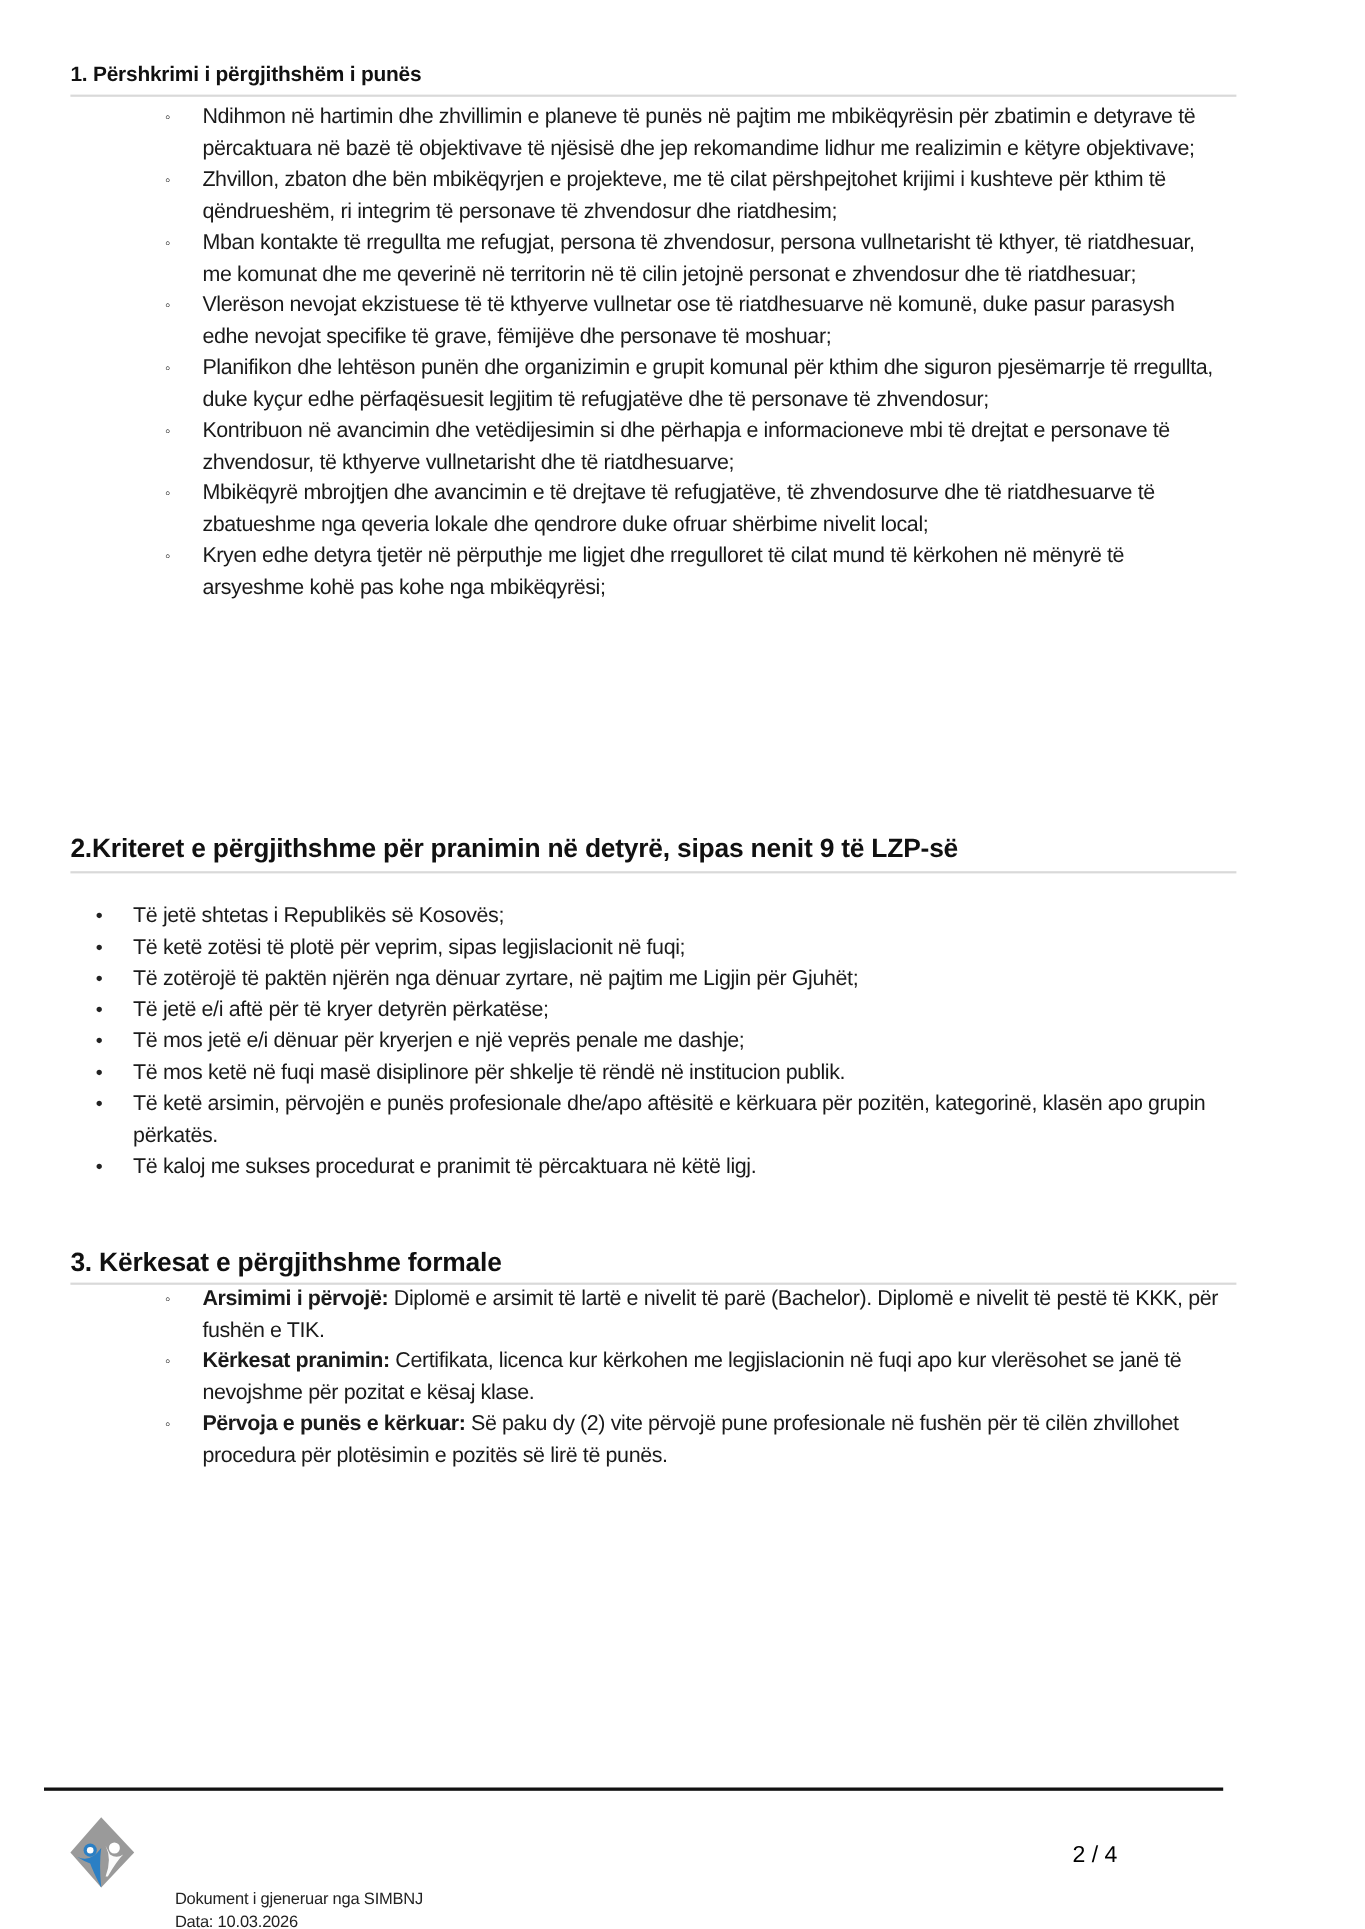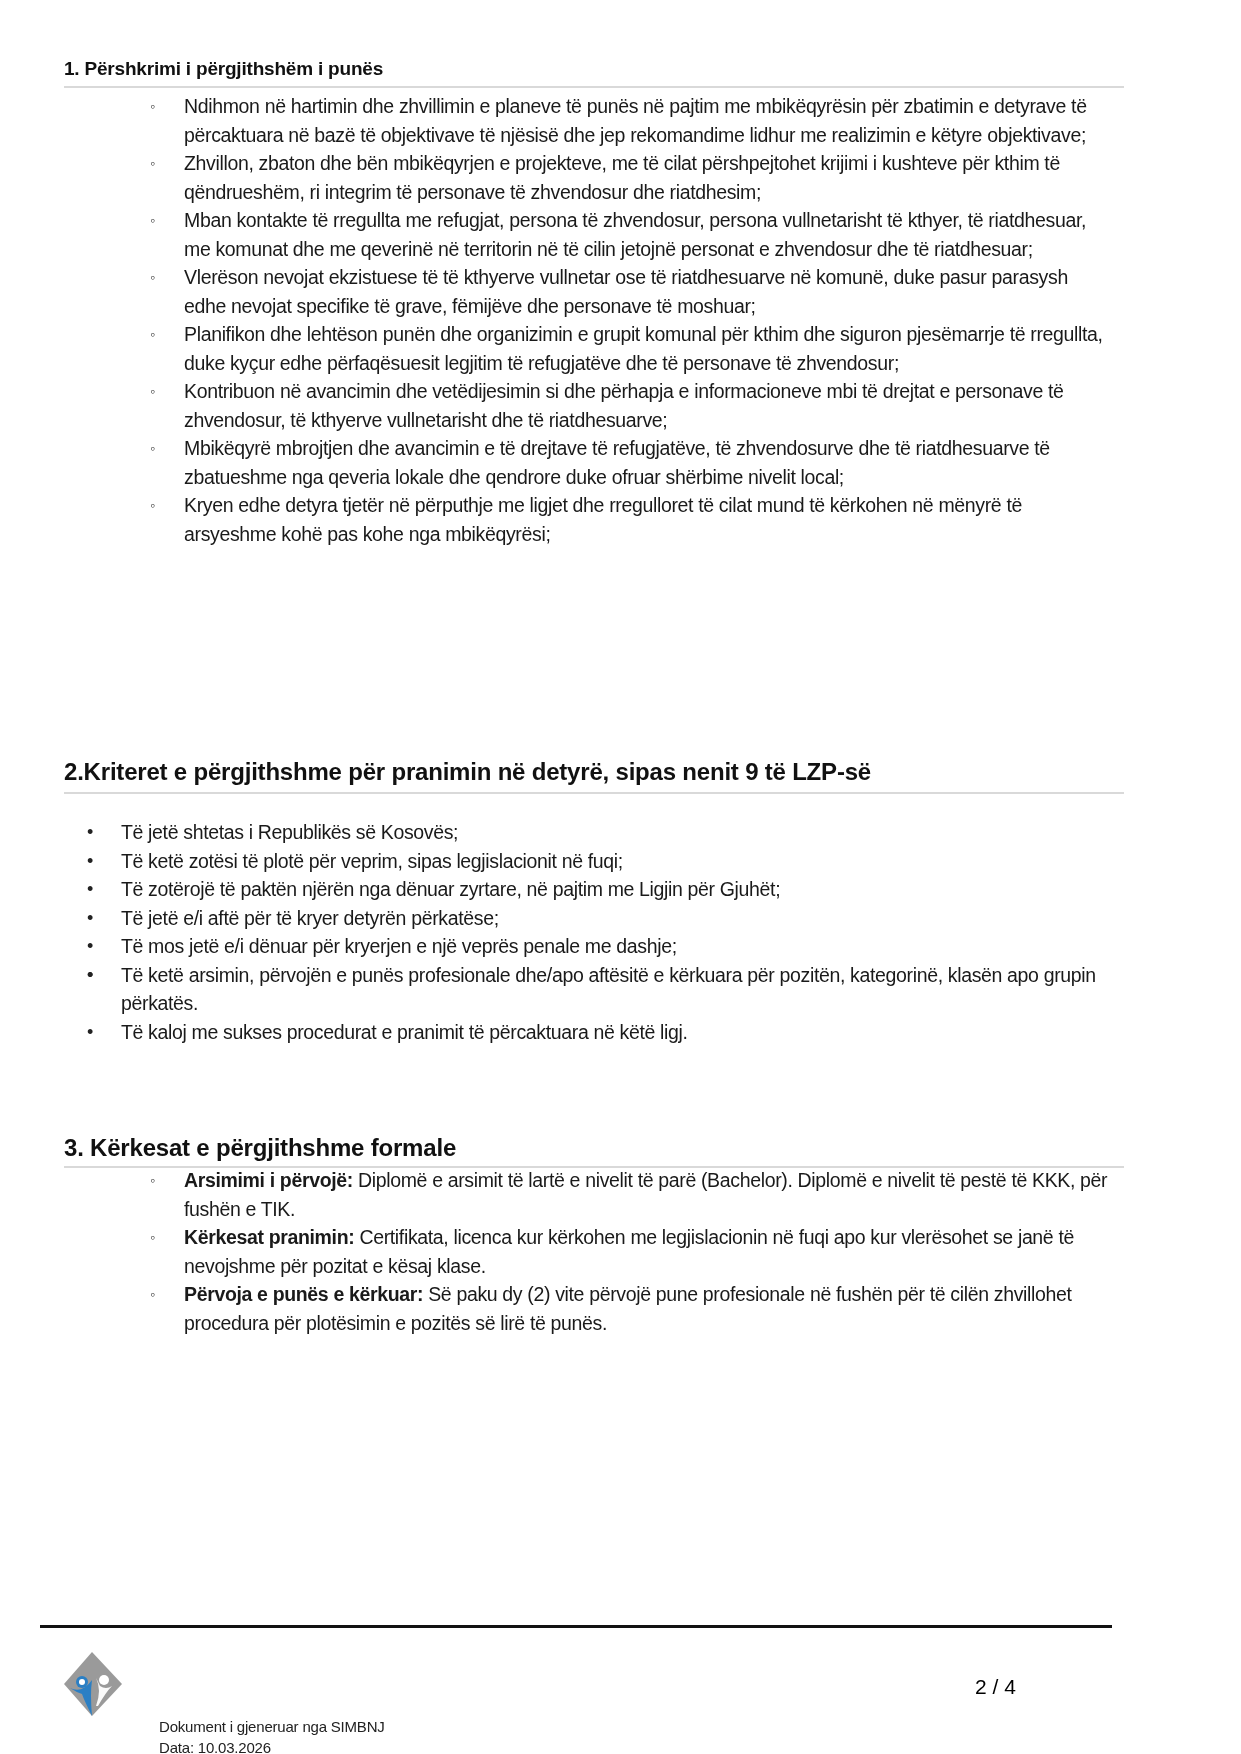--- a/index.html
+++ b/index.html
@@ -139,21 +139,21 @@
     <li><span class="bullet">◦</span><span>Kryen edhe detyra tjetër në përputhje me ligjet dhe rregulloret të cilat mund të kërkohen në mënyrë të arsyeshme kohë pas kohe nga mbikëqyrësi;</span></li>
   </ul>
 
   <h2 class="section-heading h2">2.Kriteret e përgjithshme për pranimin në detyrë, sipas nenit 9 të LZP-së</h2>
   <ul class="list dot-list list-2">
     <li><span class="bullet">•</span><span>Të jetë shtetas i Republikës së Kosovës;</span></li>
     <li><span class="bullet">•</span><span>Të ketë zotësi të plotë për veprim, sipas legjislacionit në fuqi;</span></li>
     <li><span class="bullet">•</span><span>Të zotërojë të paktën njërën nga dënuar zyrtare, në pajtim me Ligjin për Gjuhët;</span></li>
     <li><span class="bullet">•</span><span>Të jetë e/i aftë për të kryer detyrën përkatëse;</span></li>
     <li><span class="bullet">•</span><span>Të mos jetë e/i dënuar për kryerjen e një veprës penale me dashje;</span></li>
-    <li><span class="bullet">•</span></li>
+    <li><span class="bullet">•</span><span>Të mos ketë në fuqi masë disiplinore për shkelje të rëndë në institucion publik.</span></li>
     <li><span class="bullet">•</span><span>Të ketë arsimin, përvojën e punës profesionale dhe/apo aftësitë e kërkuara për pozitën, kategorinë, klasën apo grupin përkatës.</span></li>
     <li><span class="bullet">•</span><span>Të kaloj me sukses procedurat e pranimit të përcaktuara në këtë ligj.</span></li>
   </ul>
 
   <h2 class="section-heading h3">3. Kërkesat e përgjithshme formale</h2>
   <ul class="list circle-list list-3">
     <li><span class="bullet">◦</span><span class="label-bold">Arsimimi i përvojë:</span><span> Diplomë e arsimit të lartë e nivelit të parë (Bachelor). Diplomë e nivelit të pestë të KKK, për fushën e TIK.</span></li>
     <li><span class="bullet">◦</span><span class="label-bold">Kërkesat pranimin:</span><span> Certifikata, licenca kur kërkohen me legjislacionin në fuqi apo kur vlerësohet se janë të nevojshme për pozitat e kësaj klase.</span></li>
     <li><span class="bullet">◦</span><span class="label-bold">Përvoja e punës e kërkuar:</span><span> Së paku dy (2) vite përvojë pune profesionale në fushën për të cilën zhvillohet procedura për plotësimin e pozitës së lirë të punës.</span></li>
   </ul>

